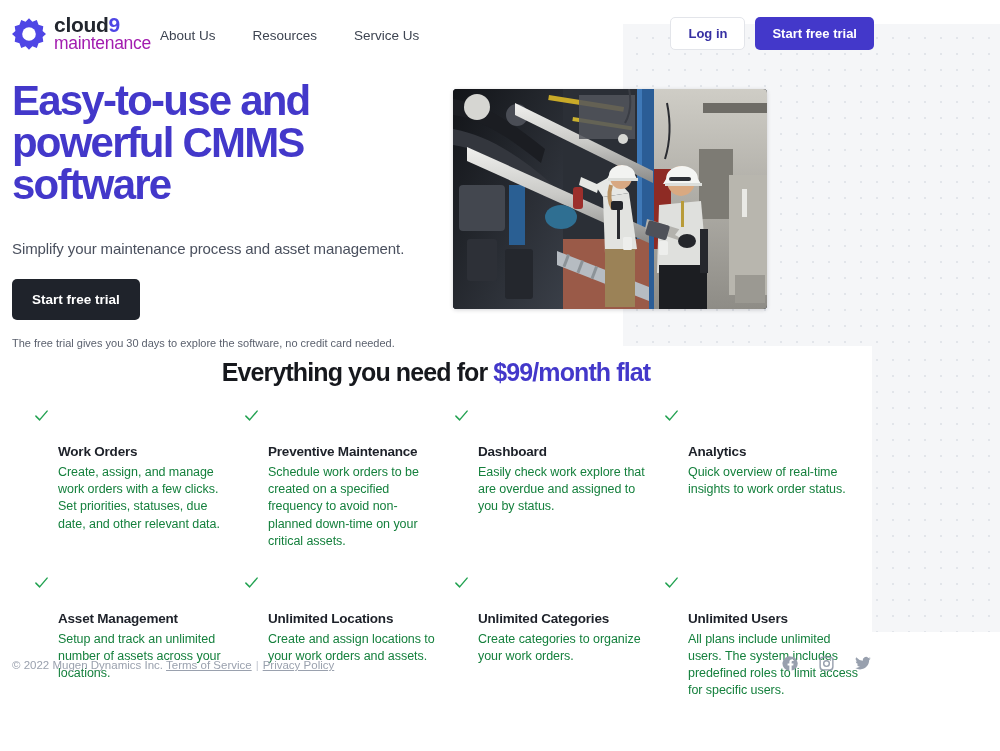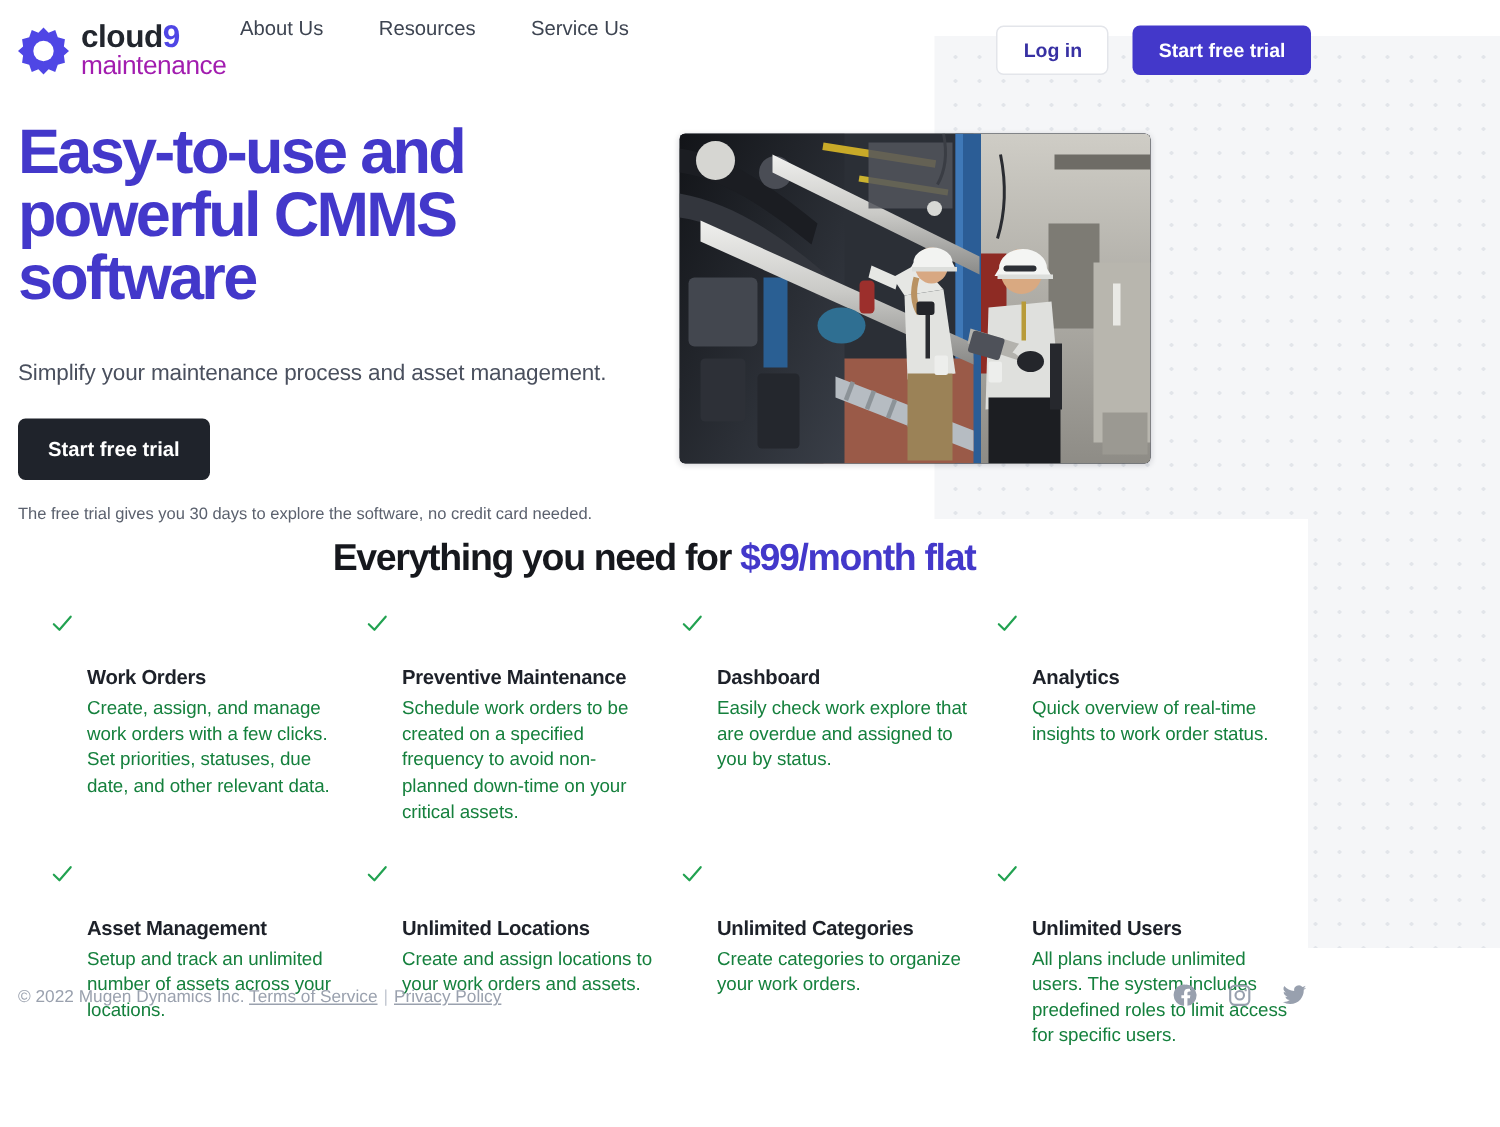--- a/index.html
+++ b/index.html
@@ -48,29 +48,29 @@
   .logo-line1 {
     font-size: 21px; font-weight: bold; color: #22262e;
     letter-spacing: -0.3px;
   }
   .logo-line1 .nine { color: #4f46e5; }
   .logo-line2 {
     font-size: 17.5px; font-weight: normal; color: #a21caf;
     letter-spacing: -0.3px;
   }
   #nav {
-    position: absolute; left: 160px; top: 11px;
+    position: absolute; left: 160px; top: 28px;
     display: flex; gap: 37px; justify-content: flex-end;
   }
   #nav a {
     font-size: 13.5px; color: #3d4451; text-decoration: none; font-weight: 500;
   }
   #auth {
     position: absolute; right: 126px; top: 17px;
-    display: flex; align-items: center; gap: 16px;
+    display: flex; align-items: center; gap: 10px;
   }
   #login-btn {
     background: #ffffff; border: 1px solid #e3e5ea; border-radius: 5px;
     font-size: 13px; font-weight: bold; color: #3730a3;
     padding: 8px 17px; cursor: pointer;
     font-family: "Liberation Sans", sans-serif;
   }
   #trial-btn-top {
     background: #4338ca; border: none; border-radius: 5px;
     font-size: 13px; font-weight: bold; color: #ffffff;

